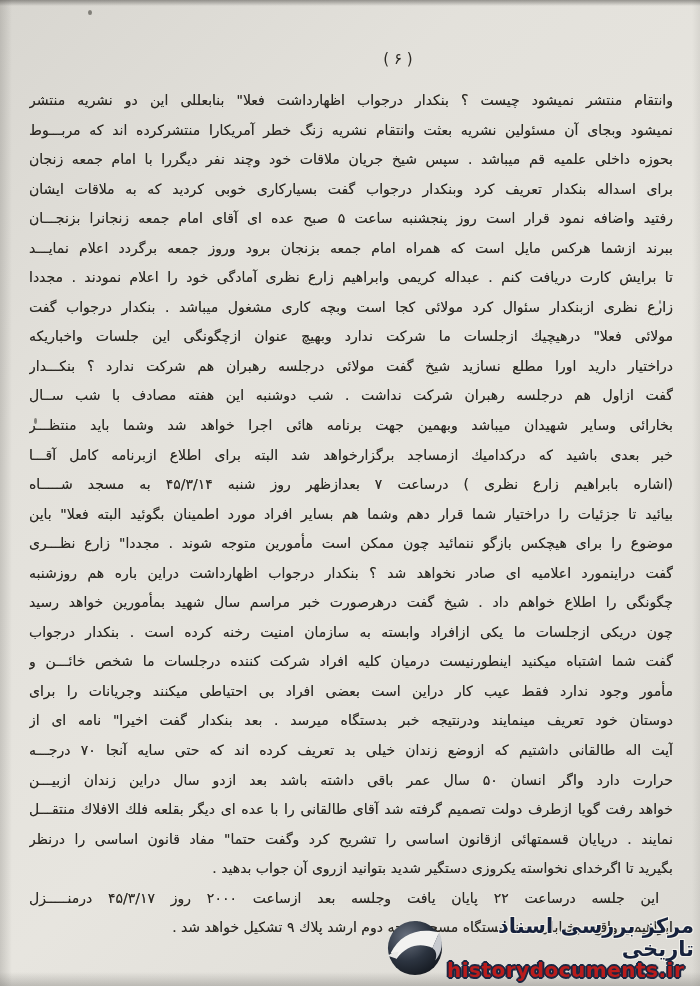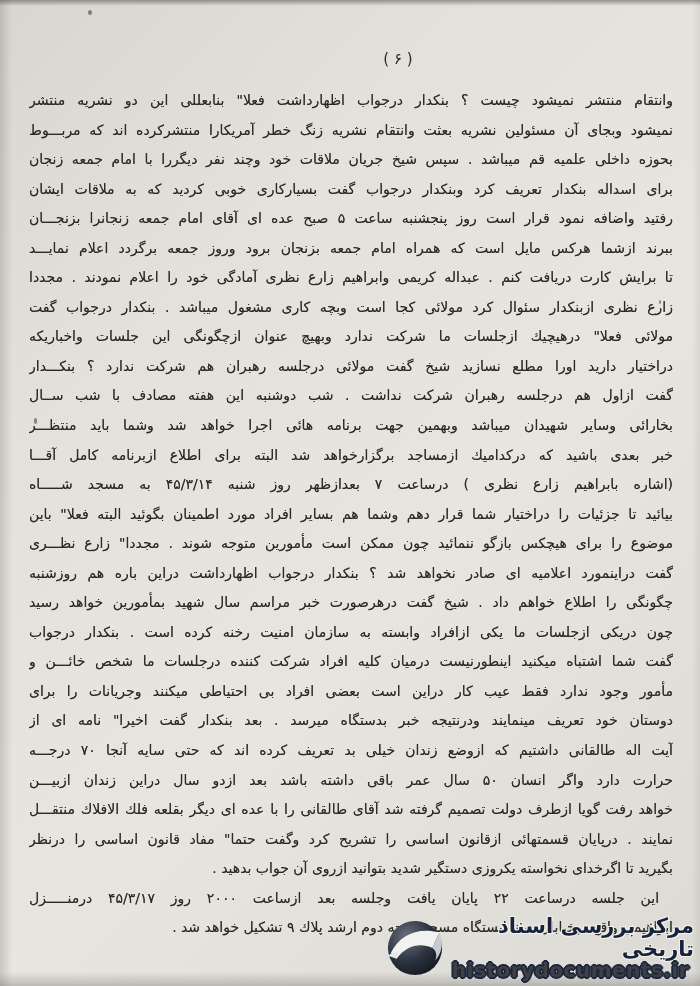--- a/index.html
+++ b/index.html
@@ -39,27 +39,27 @@
     white-space:normal;
   }
   .line.para-end{text-align-last:auto;}
   .line.para-start{padding-right:14px;}
 
   .watermark{
     position:absolute;left:386px;top:915px;width:308px;height:66px;z-index:6;
     display:flex;align-items:center;gap:3px;
   }
   .wm-logo{width:58px;height:58px;flex:0 0 auto;}
-  .wm-text{flex:1;display:flex;flex-direction:column;align-items:center;line-height:1.05;}
+  .wm-text{flex:1;display:flex;flex-direction:column;align-items:flex-start;line-height:1.05;}
   .wm-title{
     direction:rtl;font-size:21px;font-weight:bold;color:#17223d;
     text-shadow:0 0 2px #f2f0ea,1px 1px 0 #f2f0ea,-1px -1px 0 #f2f0ea,1px -1px 0 #f2f0ea,-1px 1px 0 #f2f0ea;
   }
   .wm-url{
-    font-size:20px;font-weight:bold;color:#404040;letter-spacing:.5px;
+    font-size:20px;font-weight:bold;color:#b91c1c;letter-spacing:.5px;
     text-shadow:2px 0 0 #1b2742,-2px 0 0 #1b2742,0 2px 0 #1b2742,0 -2px 0 #1b2742,
                 1px 1px 0 #1b2742,-1px -1px 0 #1b2742,1px -1px 0 #1b2742,-1px 1px 0 #1b2742;
   }
 </style>
 </head>
 <body>
 
 <div class="scan-overlay"></div>
 <div class="speck speck-a"></div>
 <div class="speck speck-b"></div>

